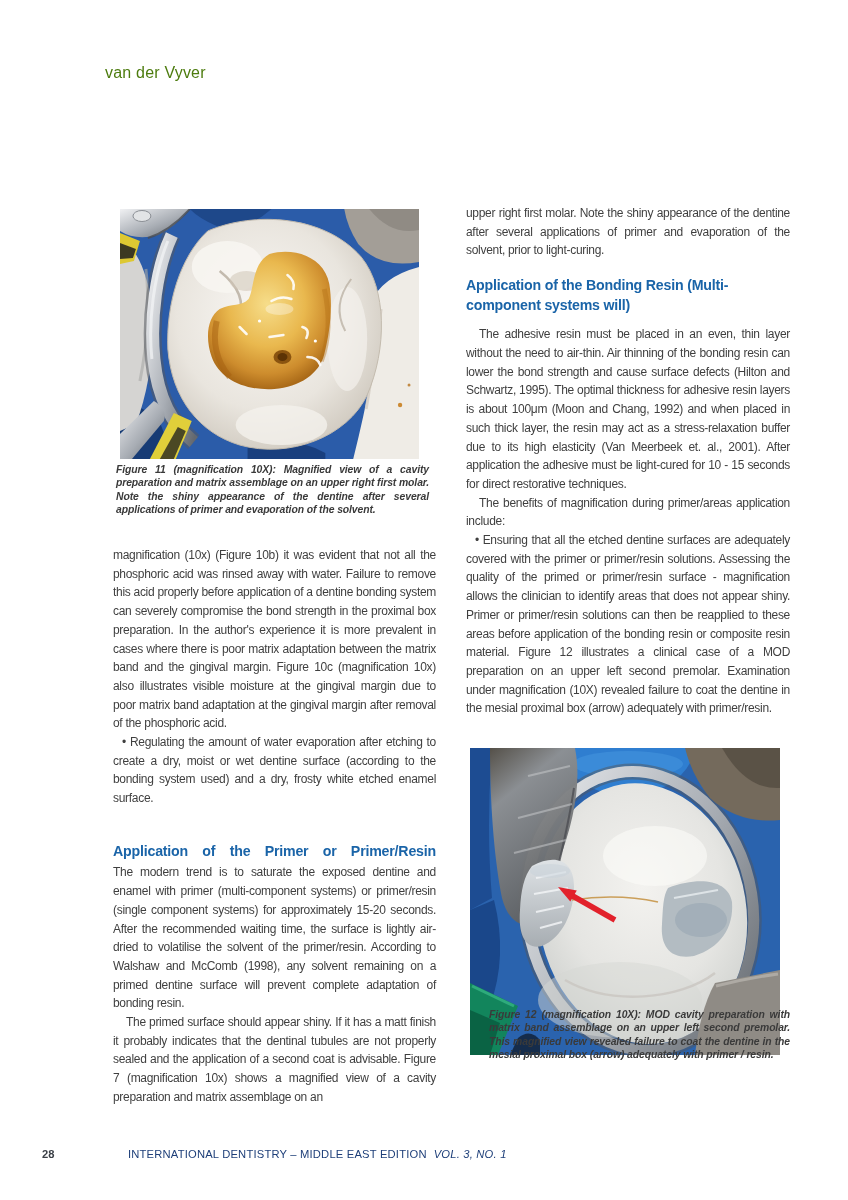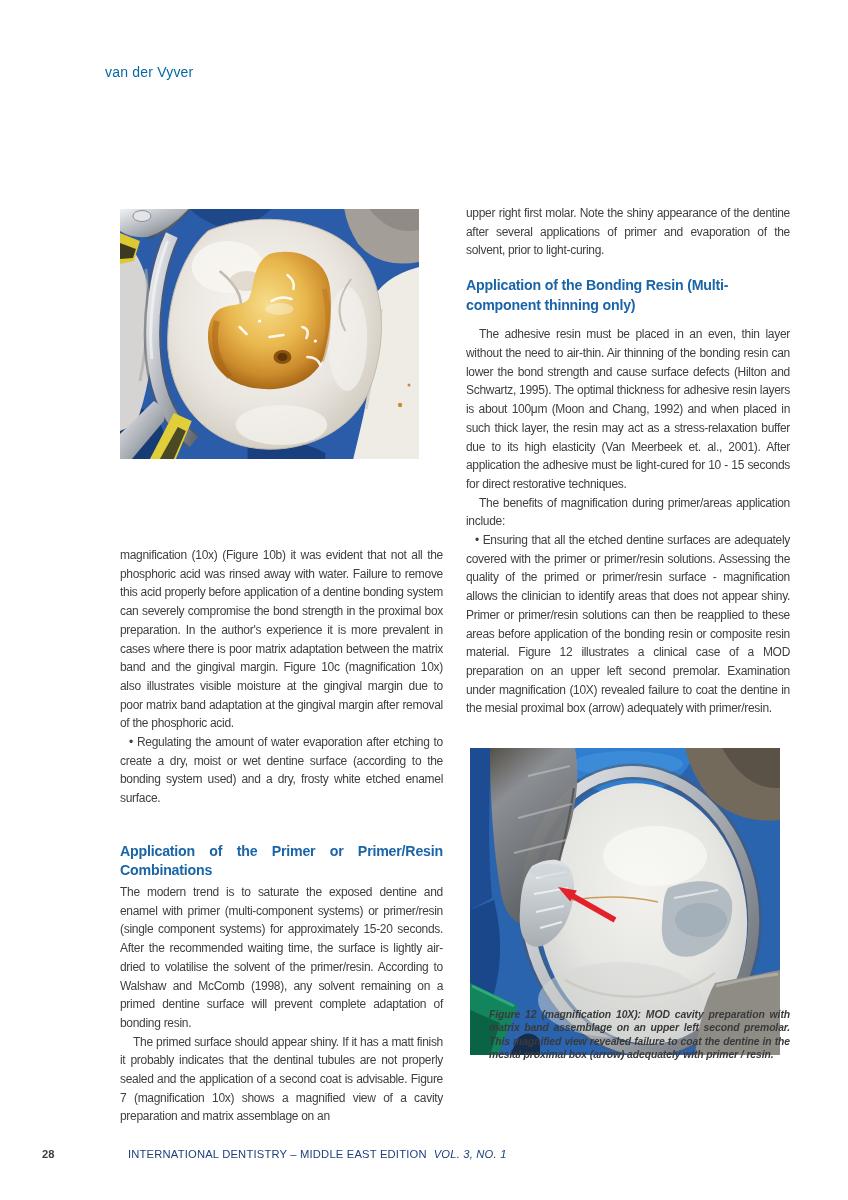--- a/index.html
+++ b/index.html
@@ -2,38 +2,38 @@
 <html><head>
 <meta charset="utf-8">
 <style>
   html,body { margin:0; padding:0; background:#ffffff; }
   .page {
     position:relative; width:848px; height:1200px; background:#ffffff;
     font-family:"Liberation Sans", sans-serif; overflow:hidden;
   }
   .running-header {
     position:absolute; left:105px; top:64px;
-    font-size:14px; color:#0369a1; letter-spacing:.2px;
+    font-size:16px; color:#4d7c0f; letter-spacing:.2px;
   }
   .fig { position:absolute; margin:0; padding:0; }
   .fig svg { display:block; width:100%; height:100%; }
   .fig11 { left:120px; top:209px; width:299px; height:250px; }
   .fig12 { left:470px; top:748px; width:310px; height:307px; }
   .caption {
     position:absolute; font-size:10.4px; line-height:13.4px;
     font-weight:bold; font-style:italic; color:#3a3a3a; text-align:justify;
     letter-spacing:-0.1px;
   }
   .cap11 { left:116px; top:463px; width:313px; }
   .cap12 { left:489px; top:1008px; width:301px; }
   .col {
     position:absolute; font-size:12px; line-height:18.7px; color:#3f3f3f;
     text-align:justify; letter-spacing:-0.3px;
   }
-  .col-left  { left:120px; top:546px; width:323px; }
+  .col-left  { left:113px; top:546px; width:323px; }
   .col-right { left:466px; top:204px; width:324px; }
   .col p { margin:0; }
   .indent { text-indent:13px; }
   .bullet { text-indent:9px; }
   h2.heading {
     margin:0; font-size:14.2px; line-height:19.6px; font-weight:bold;
     color:#1a64a8; letter-spacing:-0.2px;
   }
   .col-left  h2.heading { margin-top:34px; margin-bottom:2px; }
   .col-right h2.heading { margin-top:16px; margin-bottom:10px; }
@@ -129,37 +129,37 @@
         <path d="M150,128 l14,-2"></path>
         <path d="M188,148 q10,0 13,8"></path>
         <path d="M120,118 l7,7"></path>
         <path d="M168,66 q8,6 6,14"></path>
       </g>
       <ellipse cx="160" cy="100" rx="14" ry="6" fill="#ffffff" opacity=".35"></ellipse>
       <circle cx="140" cy="112" r="1.6" fill="#ffffff"></circle>
       <circle cx="196" cy="132" r="1.6" fill="#ffffff"></circle>
     </svg>
   </figure>
+  <figcaption class="caption cap11">Figure 11 (magnification 10X): Magnified view of a cavity preparation and matrix assemblage on an upper right first molar. Note the shiny appearance of the dentine after several applications of primer and evaporation of the solvent.</figcaption>
 
   <div class="col col-left">
     <p>magnification (10x) (Figure 10b) it was evident that not all the phosphoric acid was rinsed away with water. Failure to remove this acid properly before application of a dentine bonding system can severely compromise the bond strength in the proximal box preparation. In the author's experience it is more prevalent in cases where there is poor matrix adaptation between the matrix band and the gingival margin. Figure 10c (magnification 10x) also illustrates visible moisture at the gingival margin due to poor matrix band adaptation at the gingival margin after removal of the phosphoric acid.</p>
     <p class="bullet">• Regulating the amount of water evaporation after etching to create a dry, moist or wet dentine surface (according to the bonding system used) and a dry, frosty white etched enamel surface.</p>
     <h2 class="heading">
       <span class="hline hline-stretch">Application of the Primer or Primer/Resin</span>
-      <span class="hline">Combinations</span>
     </h2>
     <p>The modern trend is to saturate the exposed dentine and enamel with primer (multi-component systems) or primer/resin (single component systems) for approximately 15-20 seconds. After the recommended waiting time, the surface is lightly air-dried to volatilise the solvent of the primer/resin. According to Walshaw and McComb (1998), any solvent remaining on a primed dentine surface will prevent complete adaptation of bonding resin.</p>
     <p class="indent">The primed surface should appear shiny. If it has a matt finish it probably indicates that the dentinal tubules are not properly sealed and the application of a second coat is advisable. Figure 7 (magnification 10x) shows a magnified view of a cavity preparation and matrix assemblage on an</p>
   </div>
 
   <div class="col col-right">
     <p>upper right first molar. Note the shiny appearance of the dentine after several applications of primer and evaporation of the solvent, prior to light-curing.</p>
     <h2 class="heading">
       <span class="hline">Application of the Bonding Resin (Multi-</span>
-      <span class="hline">component thinning only)</span>
+      <span class="hline">component systems will)</span>
     </h2>
     <p class="indent">The adhesive resin must be placed in an even, thin layer without the need to air-thin. Air thinning of the bonding resin can lower the bond strength and cause surface defects (Hilton and Schwartz, 1995). The optimal thickness for adhesive resin layers is about 100μm (Moon and Chang, 1992) and when placed in such thick layer, the resin may act as a stress-relaxation buffer due to its high elasticity (Van Meerbeek et. al., 2001). After application the adhesive must be light-cured for 10 - 15 seconds for direct restorative techniques.</p>
     <p class="indent">The benefits of magnification during primer/areas application include:</p>
     <p class="bullet">• Ensuring that all the etched dentine surfaces are adequately covered with the primer or primer/resin solutions. Assessing the quality of the primed or primer/resin surface - magnification allows the clinician to identify areas that does not appear shiny. Primer or primer/resin solutions can then be reapplied to these areas before application of the bonding resin or composite resin material. Figure 12 illustrates a clinical case of a MOD preparation on an upper left second premolar. Examination under magnification (10X) revealed failure to coat the dentine in the mesial proximal box (arrow) adequately with primer/resin.</p>
   </div>
 
   <figure class="fig fig12">
     <svg viewBox="0 0 310 307" preserveAspectRatio="none">
       <defs>
         <radialGradient id="f12tooth" cx="52%" cy="40%" r="70%">

